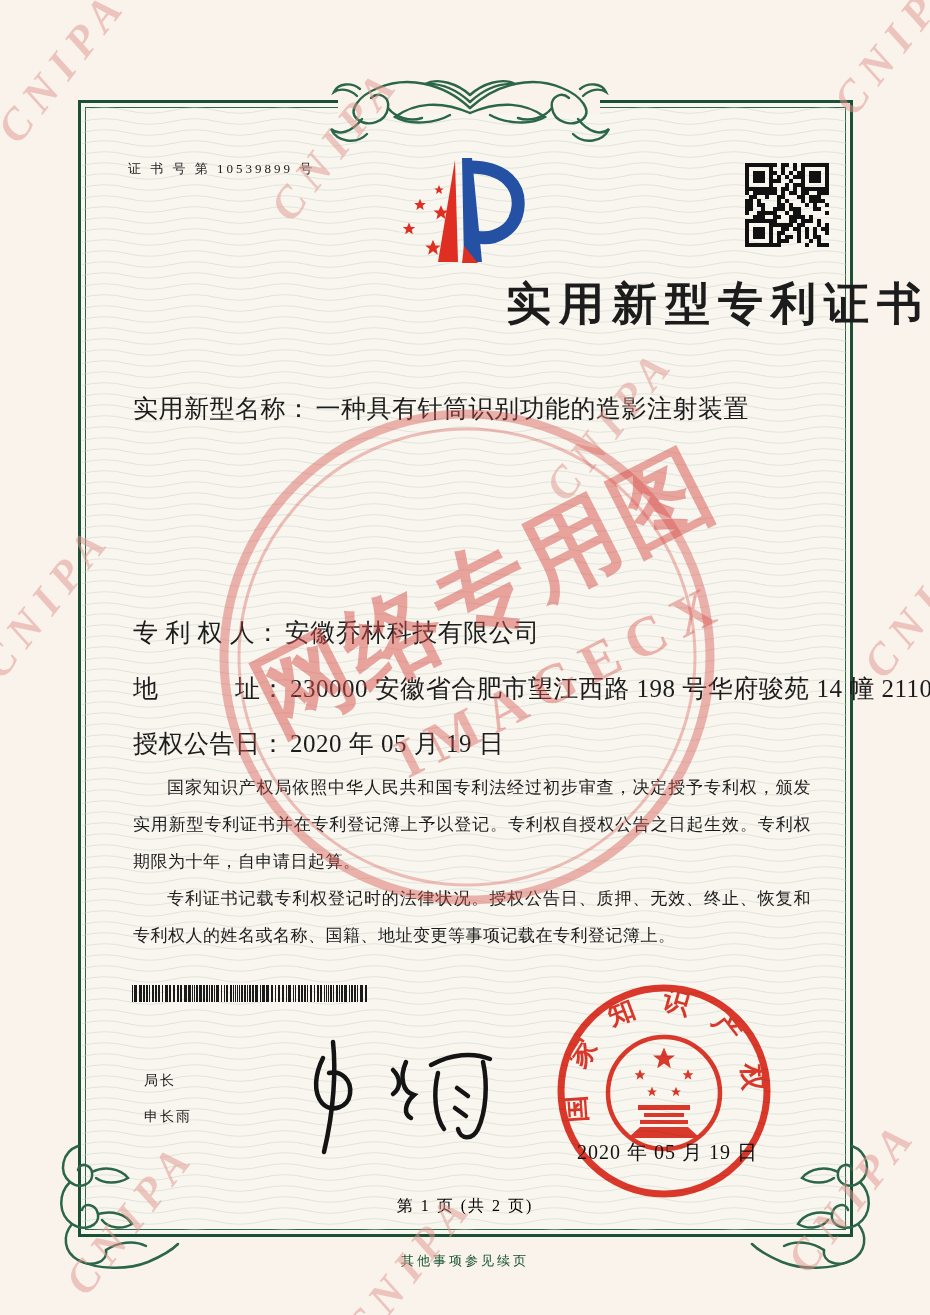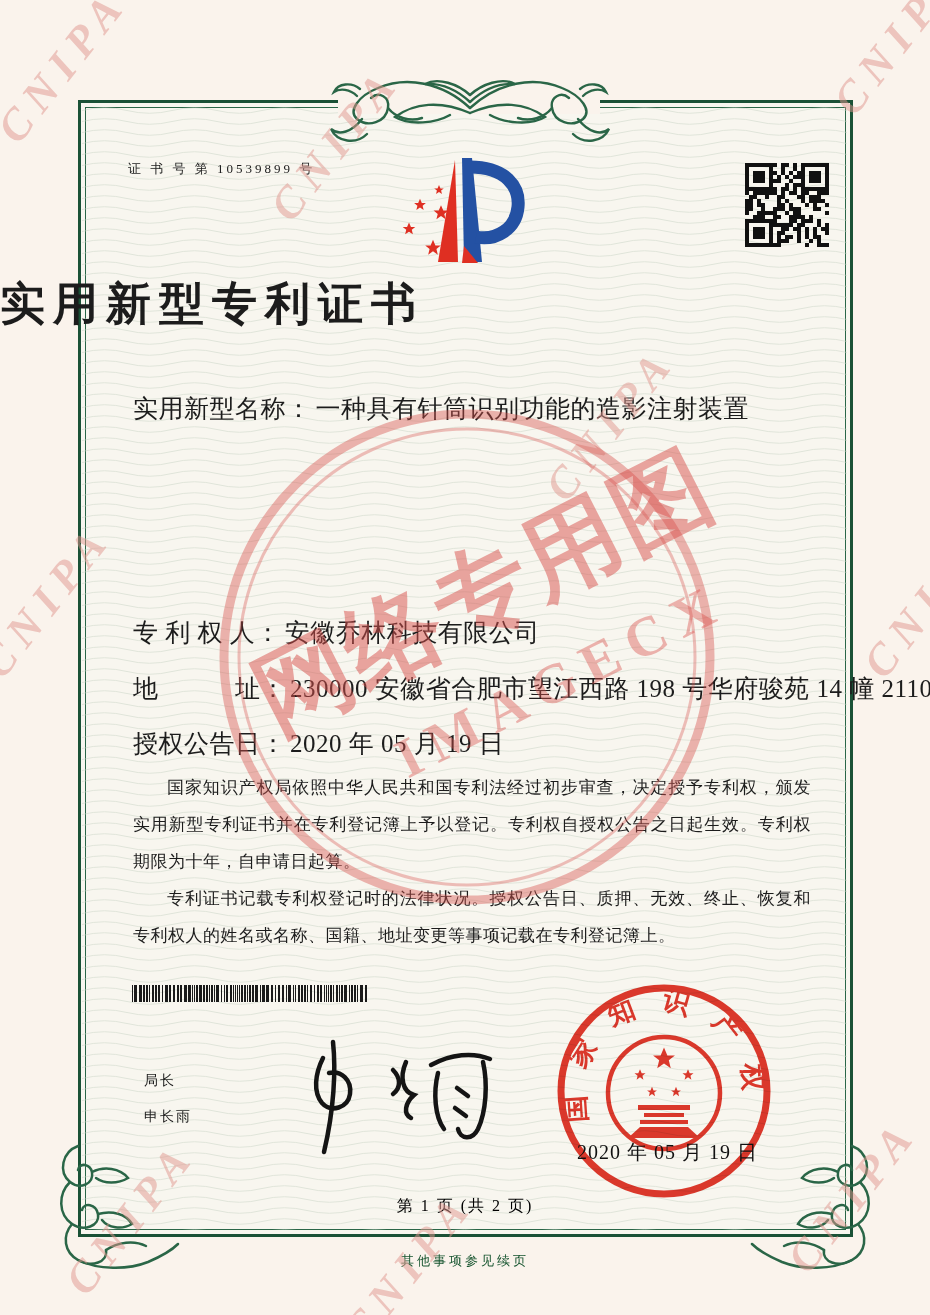--- a/index.html
+++ b/index.html
@@ -8,21 +8,21 @@
         font-family:"Liberation Serif","DejaVu Serif",serif;color:#1c1c1c;}
   .abs{position:absolute;}
   
   .frame-outer{position:absolute;left:78px;top:100px;width:769px;height:1131px;
                border:3px solid #1a5136;background:#f8f6ef;}
   .frame-inner{position:absolute;left:4px;top:4px;right:4px;bottom:4px;border:1px solid #2a6647;}
   .orn-gap{position:absolute;left:338px;top:92px;width:262px;height:22px;background:#faf3ec;}
   .wave-layer{position:absolute;left:82px;top:105px;pointer-events:none;opacity:.55;}
   
   .certno{left:128px;top:160px;font-size:13px;letter-spacing:3px;}
-  .title{left:0;right:0;top:274px;text-align:left;font-size:45px;font-weight:bold;letter-spacing:8px;}
+  .title{left:0;right:0;top:274px;text-align:right;font-size:45px;font-weight:bold;letter-spacing:8px;}
   .row{left:133px;font-size:25px;white-space:nowrap;letter-spacing:.5px;}
   .row .val{margin-left:4px;}
   .paras{left:133px;top:769px;width:678px;font-size:17px;line-height:37px;text-align:justify;}
   .paras p{margin:0;text-indent:2em;letter-spacing:.5px;}
   .sig-label{left:144px;font-size:14px;font-family:"Liberation Sans","DejaVu Sans",sans-serif;letter-spacing:2px;}
   .page-info{left:0;right:0;top:1196px;text-align:center;font-size:16px;letter-spacing:2px;color:#000000;}
   .cont-note{left:0;right:0;top:1252px;text-align:center;font-size:13px;letter-spacing:3px;color:#14532d;}
   .seal-date{left:570px;top:1139px;width:195px;text-align:center;font-size:20px;letter-spacing:1px;color:#111;z-index:7;}
   
   .cnipa{position:absolute;font-size:44px;font-weight:bold;font-style:italic;

